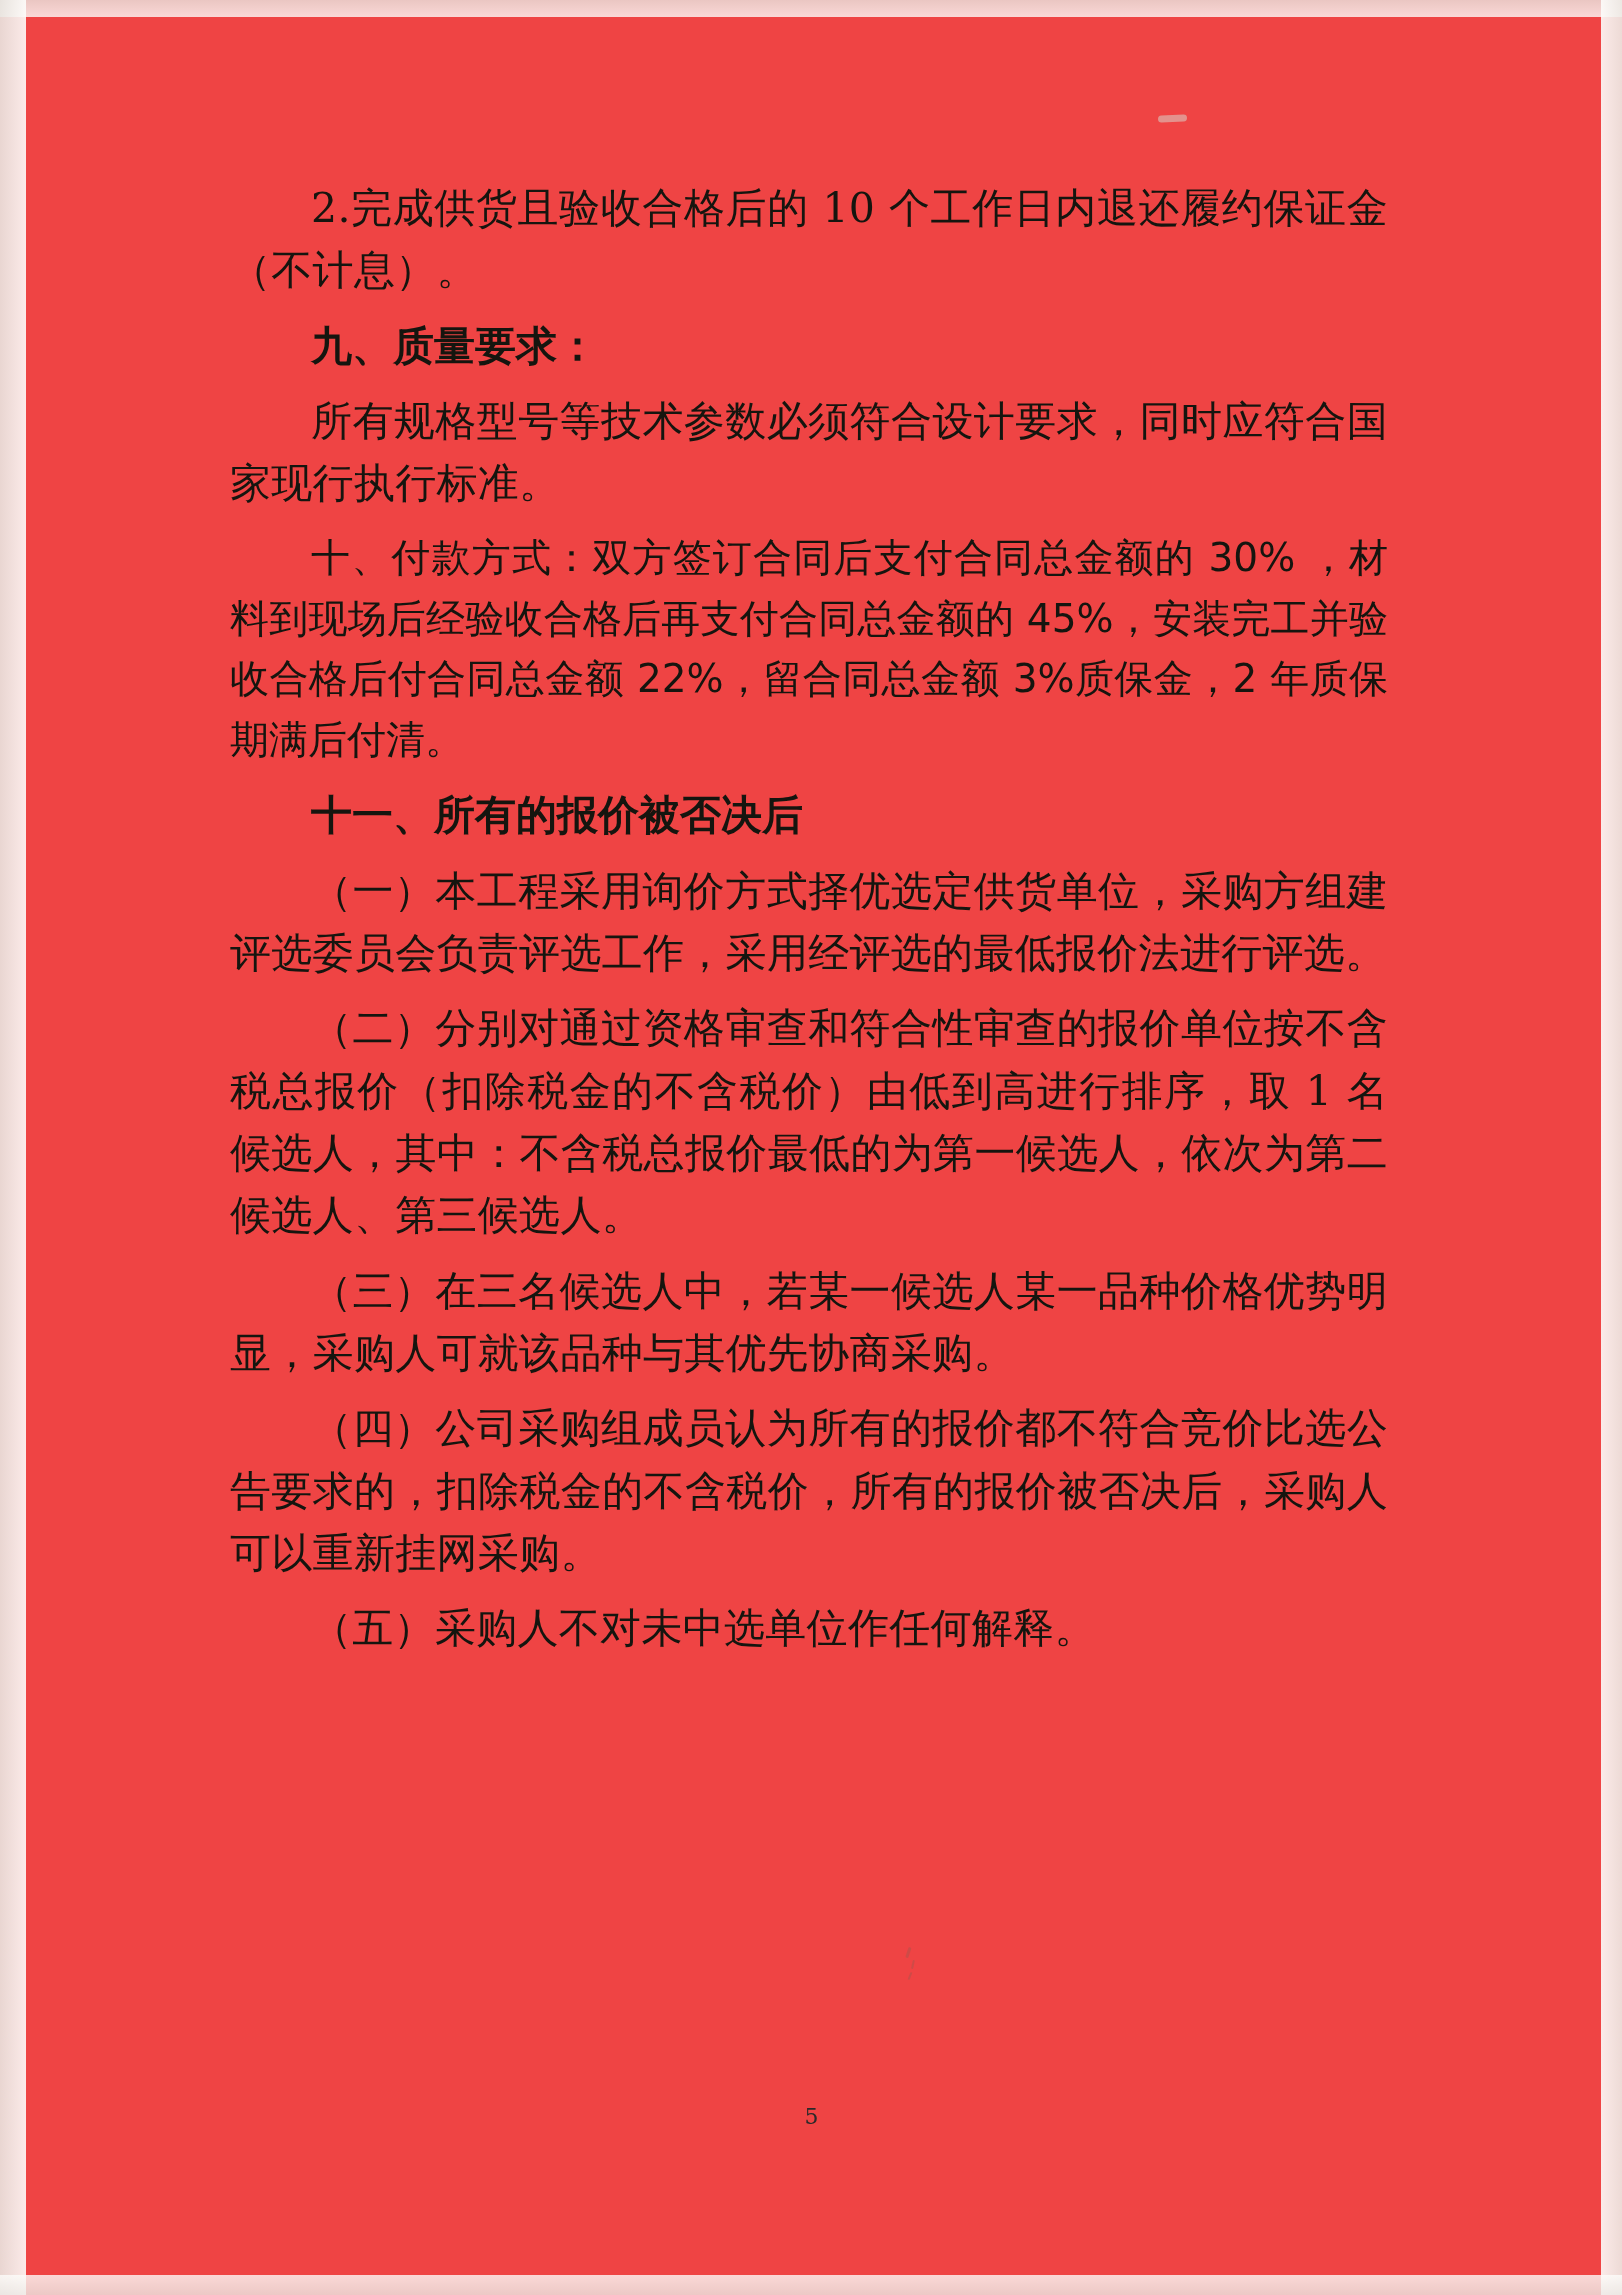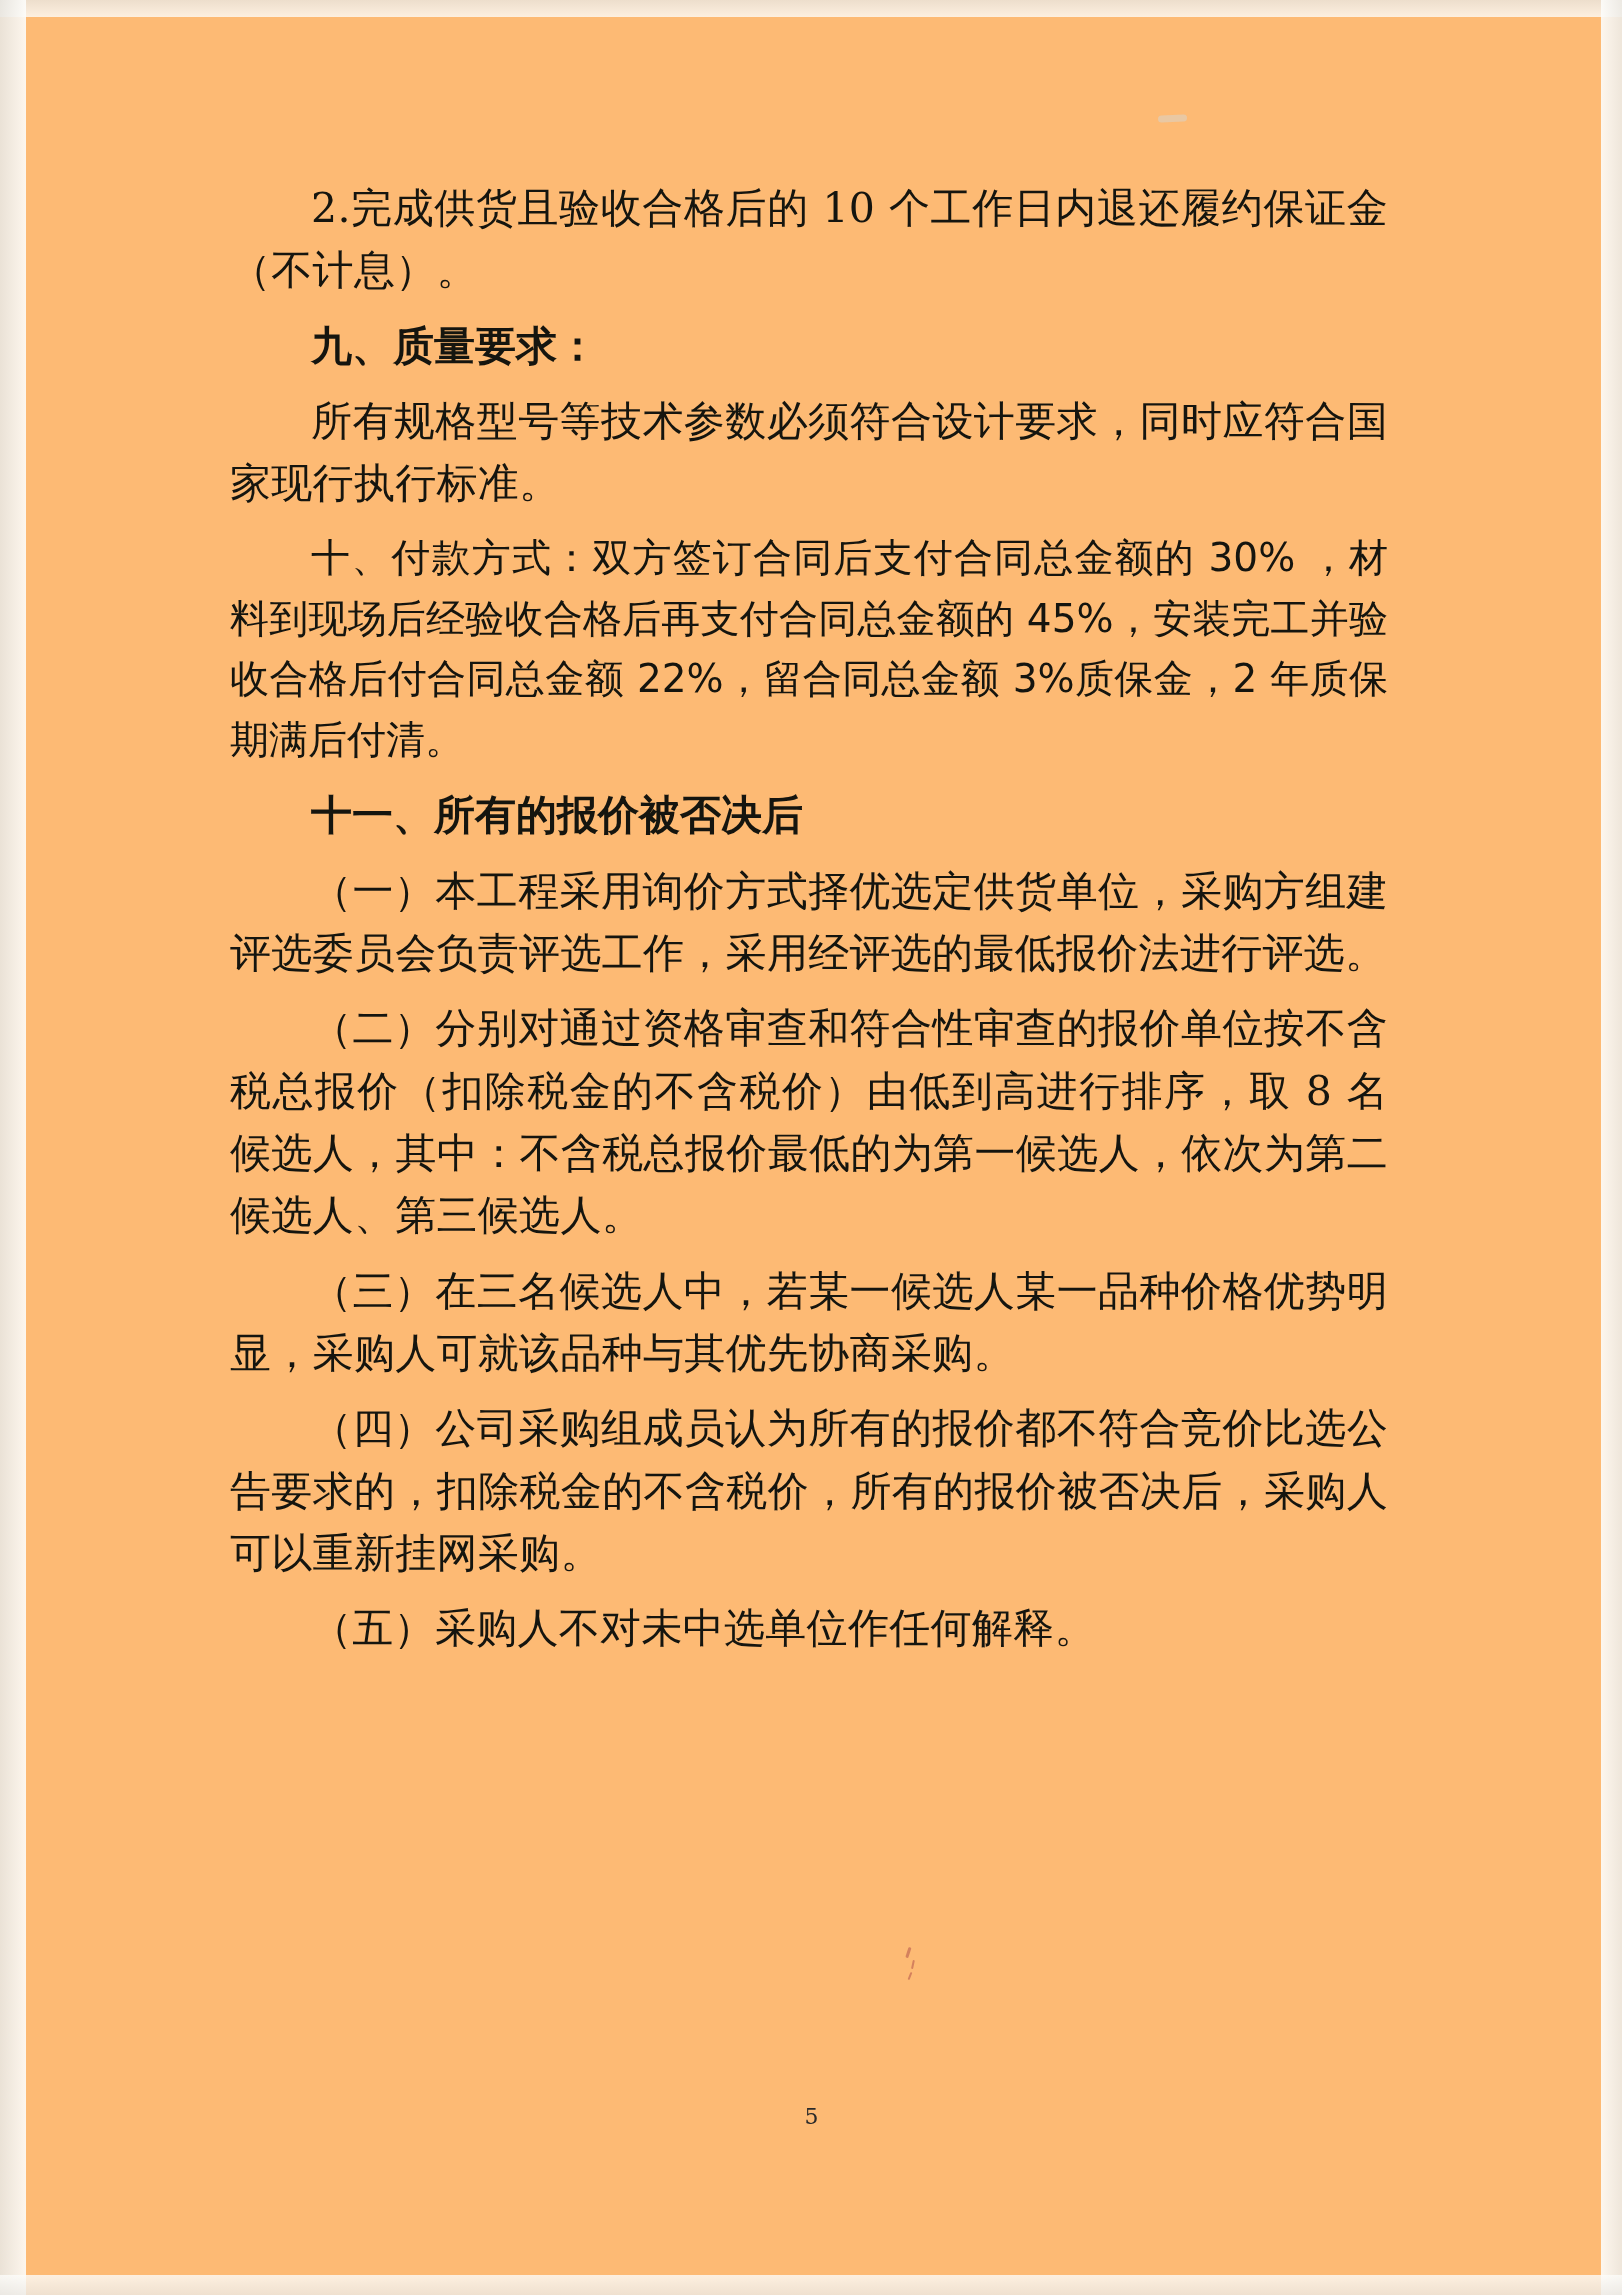--- a/index.html
+++ b/index.html
@@ -14,21 +14,21 @@
     font-family: "DejaVu Serif", "Liberation Serif", serif;
     color: #1a1a1a;
     overflow: hidden;
   }
   .page {
     position: absolute;
     left: 0;
     top: 0;
     width: 1623px;
     height: 2295px;
-    background: #fdba74;
+    background: #ef4444;
   }
   
   .scan-edge-left {
     position: absolute;
     left: 0; top: 0;
     width: 26px; height: 2295px;
     background: linear-gradient(to right, #e8e6e1 0%, #fdfdfb 100%);
     opacity: 0.9;
   }
   .scan-edge-right {
@@ -160,21 +160,21 @@
     <div class="gap-sm"></div>
 
     <p class="heading">十一、所有的报价被否决后</p>
 
     <div class="gap-sm"></div>
 
     <p class="para">（一）本工程采用询价方式择优选定供货单位，采购方组建评选委员会负责评选工作，采用经评选的最低报价法进行评选。</p>
 
     <div class="gap-sm"></div>
 
-    <p class="para">（二）分别对通过资格审查和符合性审查的报价单位按不含税总报价（扣除税金的不含税价）由低到高进行排序，取 8 名候选人，其中：不含税总报价最低的为第一候选人，依次为第二候选人、第三候选人。</p>
+    <p class="para">（二）分别对通过资格审查和符合性审查的报价单位按不含税总报价（扣除税金的不含税价）由低到高进行排序，取 1 名候选人，其中：不含税总报价最低的为第一候选人，依次为第二候选人、第三候选人。</p>
 
     <div class="gap-sm"></div>
 
     <p class="para">（三）在三名候选人中，若某一候选人某一品种价格优势明显，采购人可就该品种与其优先协商采购。</p>
 
     <div class="gap-sm"></div>
 
     <p class="para">（四）公司采购组成员认为所有的报价都不符合竞价比选公告要求的，扣除税金的不含税价，所有的报价被否决后，采购人可以重新挂网采购。</p>
 
     <div class="gap-sm"></div>

